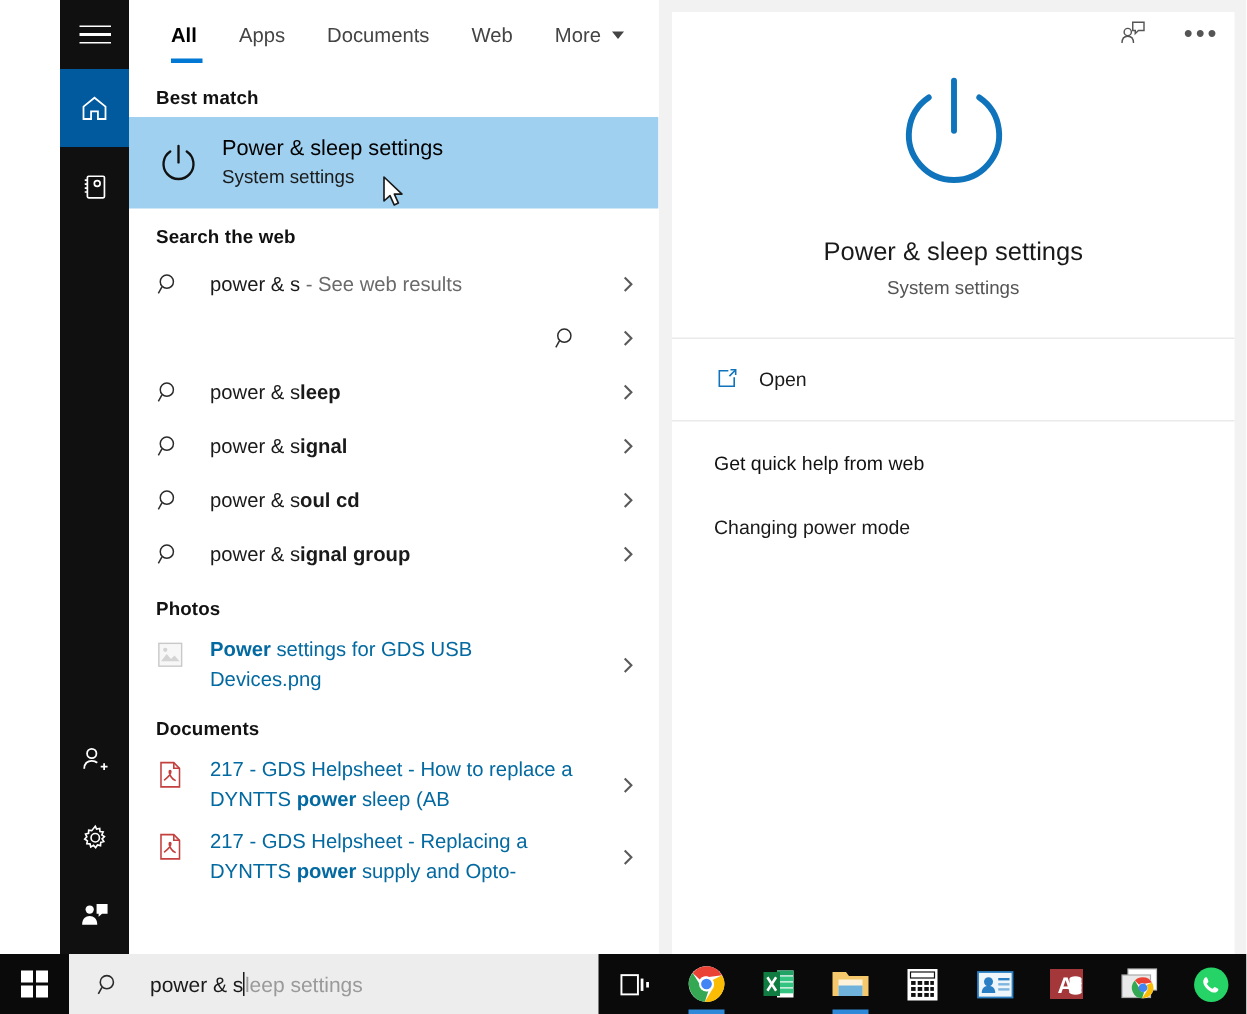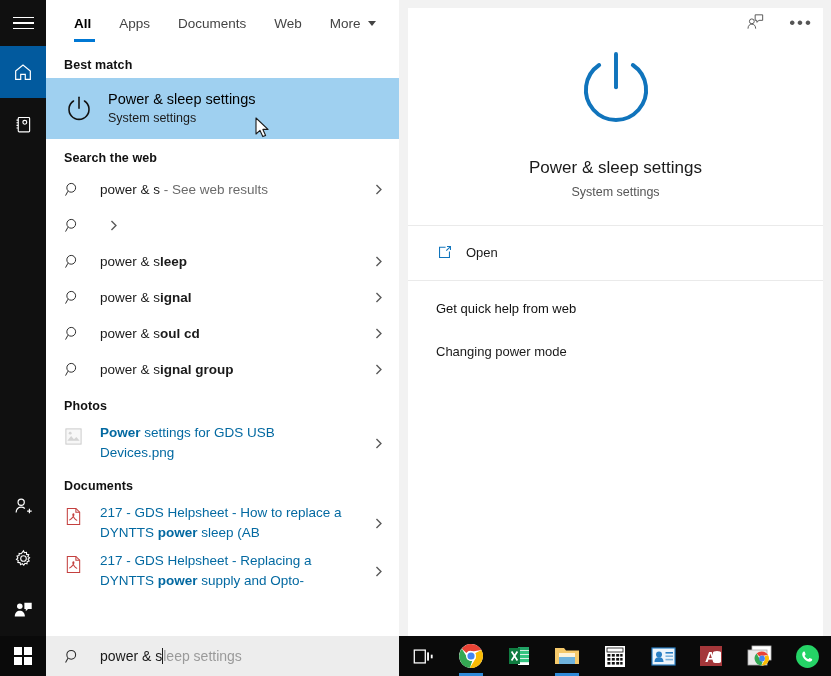--- a/index.html
+++ b/index.html
@@ -7,21 +7,21 @@
   body {
     font-family: "Liberation Sans", sans-serif;
     background:#ffffff;
     font-size:13px;
     color:#000;
     -webkit-font-smoothing:antialiased;
   }
   #app { position:relative; width:831px; height:676px; }
 
   
-  .flyout { position:absolute; left:0; top:0; width:831px; height:636px; display:flex; }
+  .flyout { position:absolute; left:0; top:0; width:831px; height:636px; display:flex;padding-left:40px; }
 
   
   .rail {
     width:46px; background:#101010; flex:0 0 46px;
     display:flex; flex-direction:column; align-items:center;
     padding-top:46px; position:relative;
   }
   .rail-btn {
     width:46px; height:52px; display:flex; align-items:center; justify-content:center;
     cursor:default;
@@ -77,21 +77,21 @@
   .row .chev { flex:0 0 26px; display:flex; align-items:center; justify-content:center; color:#5a5a5a; }
   .chev svg { display:block; }
 
   .bestmatch-row {
     background:#9fd0f0; height:61px; padding-left:18px; align-items:center;
   }
   .bestmatch-row .ico { width:44px; flex:0 0 44px; }
   .bm-title { font-size:14.5px; color:#000; line-height:18px; }
   .bm-sub { font-size:12.5px; color:#1b1b1b; line-height:17px; margin-top:2px; }
 
-  .web-row { height:36px; }
+  .web-row { height:36px;justify-content:flex-end; }
   .web-row .title { font-size:13.5px; color:#1a1a1a; line-height:17px; white-space:nowrap; }
   .web-row .title b { font-weight:bold; }
   .web-row .seeweb { color:#6a6a6a; font-weight:normal; }
 
   .file-row { min-height:44px; padding-top:4px; padding-bottom:4px; align-items:flex-start; }
   .file-row .ico { padding-top:4px; align-items:flex-start; }
   .file-row .chev { align-self:center; }
   .file-title { font-size:13.5px; color:#0369a1; line-height:20px; max-width:250px; }
   .file-title b { font-weight:bold; }
 

